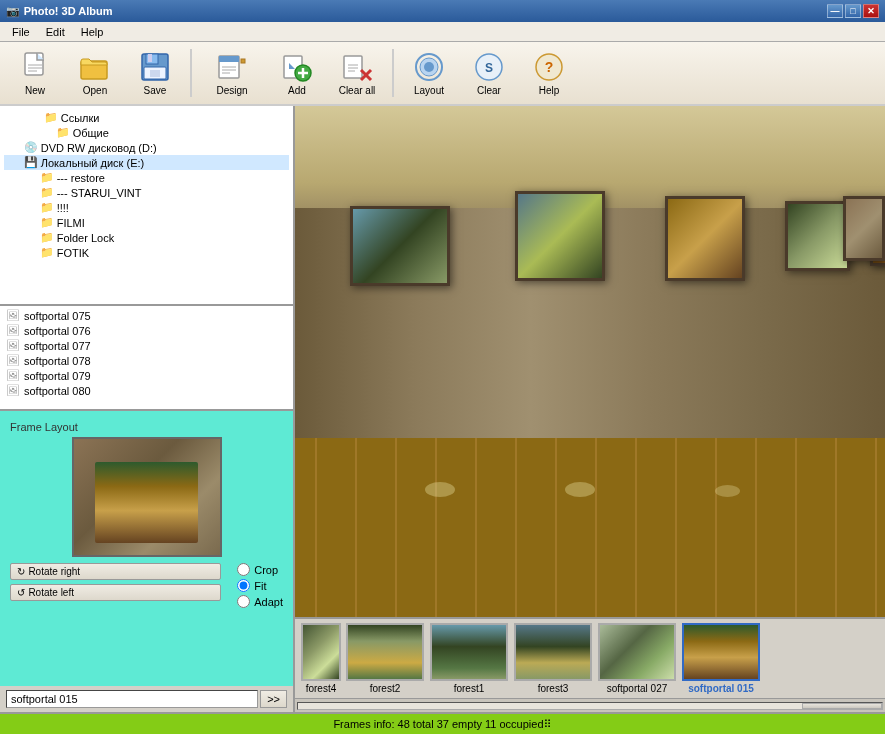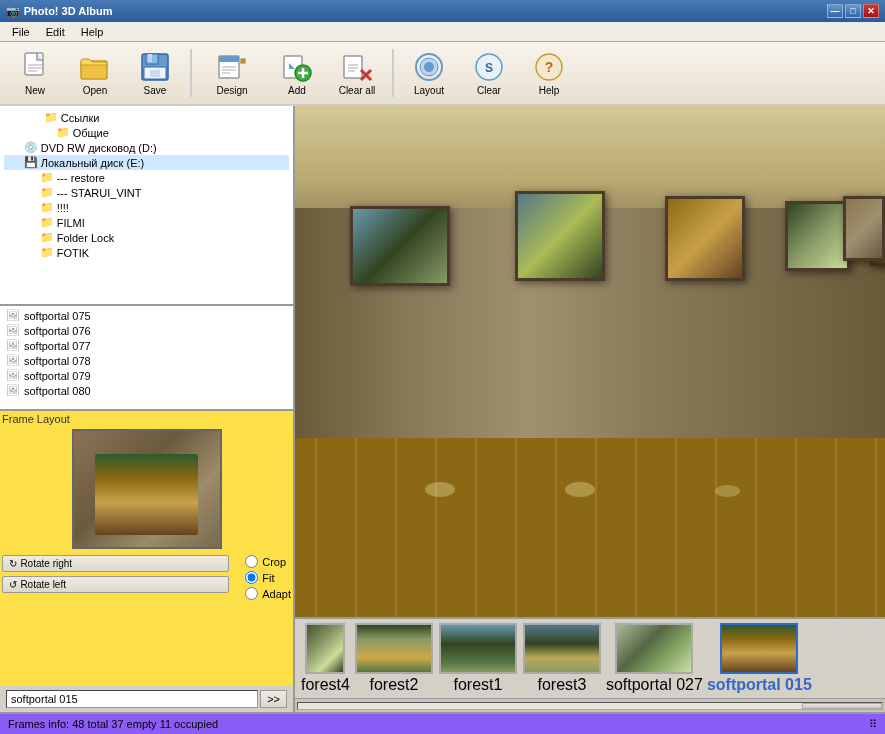--- a/index.html
+++ b/index.html
@@ -115,22 +115,22 @@
       display: flex; align-items: center;
       padding: 1px 4px;
       cursor: pointer;
       font-size: 11px;
     }
     .file-list-item .file-icon { margin-right: 4px; color: #888; }
 
     
     .frame-layout {
       flex: 1;
-      padding: 2px;
-      background: #fde047;
+      padding: 10px;
+      background: #5eead4;
     }
     .frame-layout-label {
       font-size: 11px;
       margin-bottom: 4px;
       color: #333;
     }
     .frame-preview {
       width: 150px; height: 120px;
       background: #888 repeating-linear-gradient(45deg, #999 0px, #999 2px, #777 2px, #777 4px);
       border: 2px solid #666;
@@ -250,21 +250,21 @@
       cursor: pointer;
       min-width: 80px;
     }
     .thumb-img {
       width: 78px; height: 58px;
       border: 2px solid #aaa;
       background: #666;
       overflow: hidden;
     }
     .thumb-img.selected { border-color: #316ac5; background: #316ac5; }
-    .thumb-label { font-size: 16px; margin-top: 2px; text-align: center; }
+    .thumb-label { font-size: 10px; margin-top: 2px; text-align: center; }
     .thumb-label.selected { color: #316ac5; font-weight: bold; }
     .thumb-scrollbar {
       height: 14px;
       background: #c8c4bc;
       border-top: 1px solid #999;
       display: flex; align-items: center; padding: 0 2px;
     }
     .scroll-track {
       flex: 1; height: 8px;
       background: #e8e4dc;
@@ -274,27 +274,27 @@
     .scroll-thumb-h {
       position: absolute; right: 0; top: 0; bottom: 0;
       width: 80px;
       background: linear-gradient(to bottom, #e8e4dc, #ccc8c0);
       border: 1px solid #aaa;
     }
 
     
     .status-bar {
       height: 22px;
-      background: #8b5cf6;
+      background: #84cc16;
       border-top: 2px solid #999;
       display: flex;
       align-items: center;
       padding: 0 8px;
       font-size: 11px;
-      justify-content: space-between;
+      justify-content: center;
     }
 
     
     ::-webkit-scrollbar { width: 14px; }
     ::-webkit-scrollbar-track { background: #d4d0c8; border: 1px solid #aaa; }
     ::-webkit-scrollbar-thumb { background: linear-gradient(to right, #f0ece4, #ccc8c0); border: 1px solid #999; }
 
     
     .forest-img { background: linear-gradient(180deg, #6699aa 0%, #334422 40%, #557744 80%, #889966 100%); width: 100%; height: 100%; }
     .forest2-img { background: linear-gradient(180deg, #334422 0%, #889966 30%, #ccaa44 70%, #557744 100%); width: 100%; height: 100%; }

